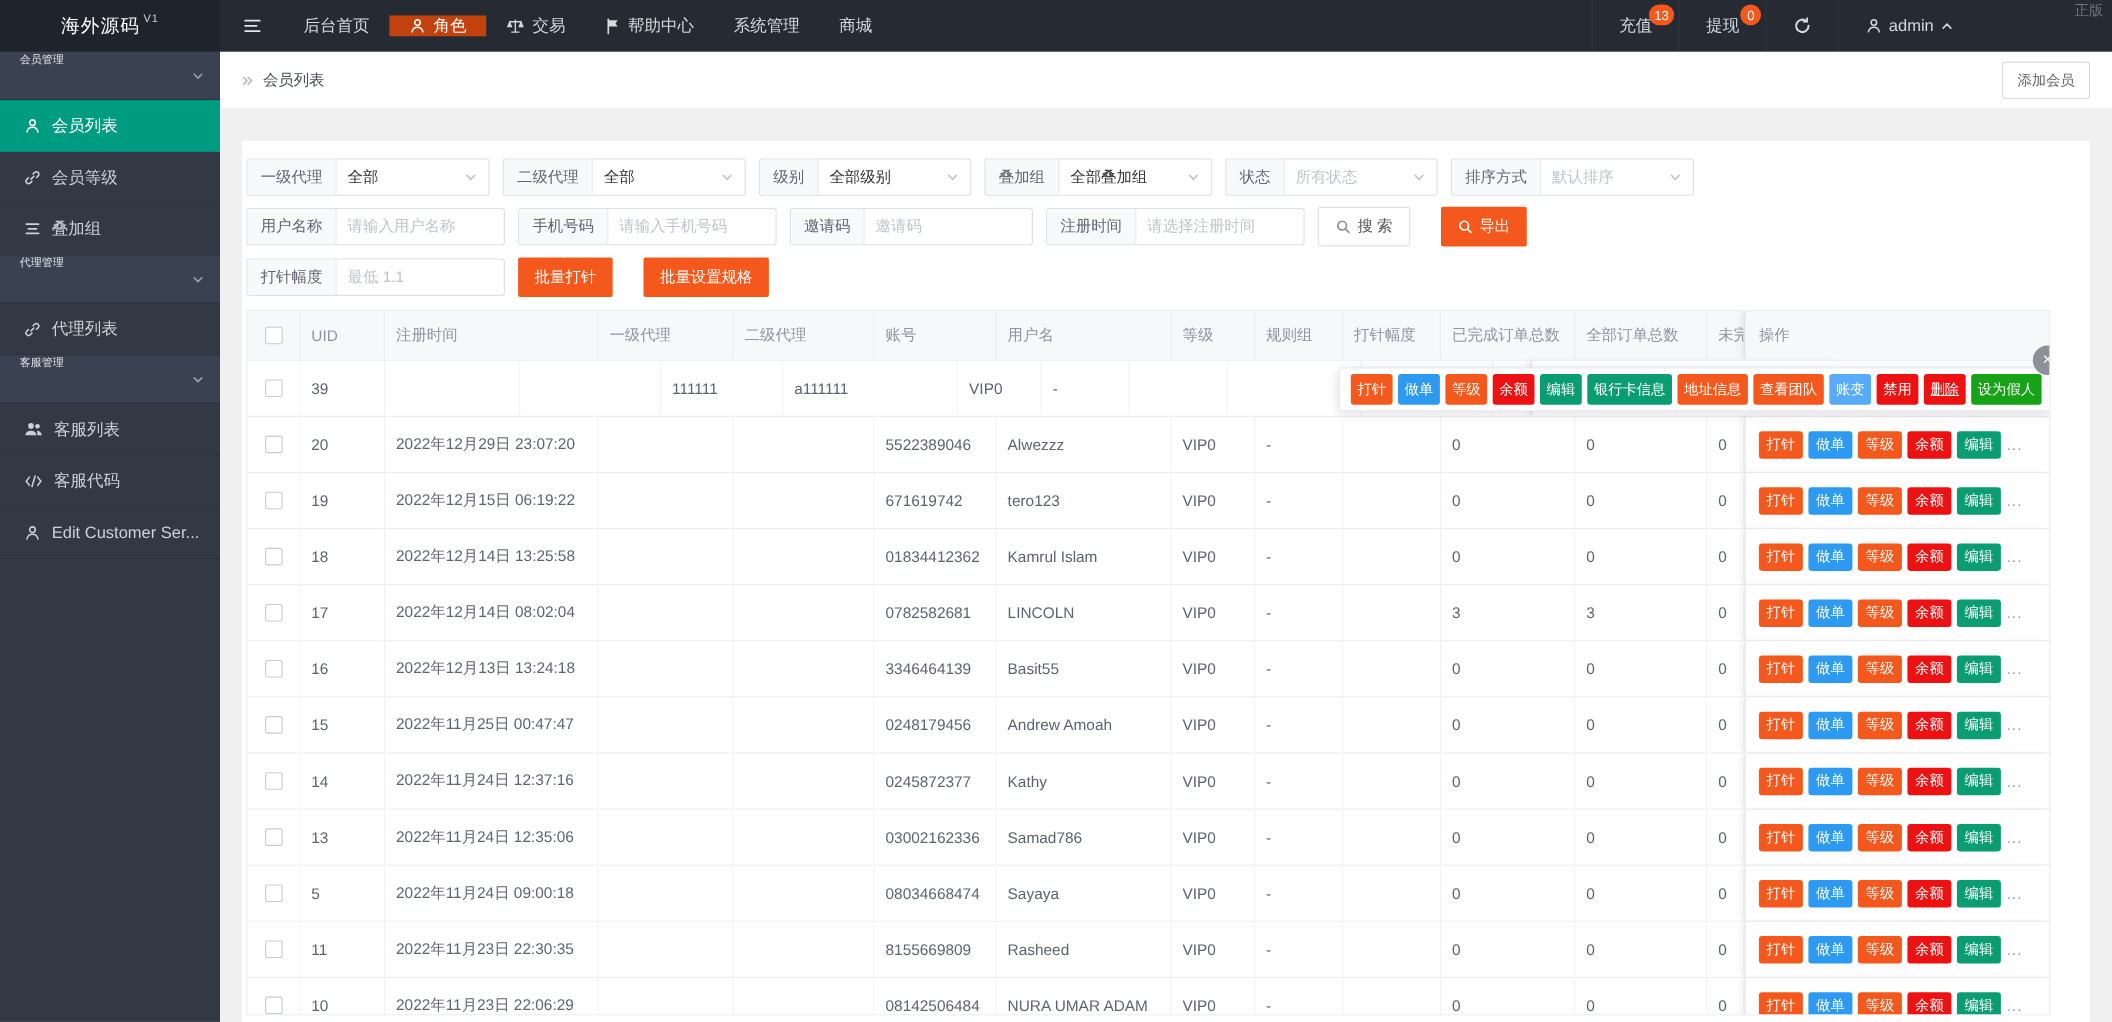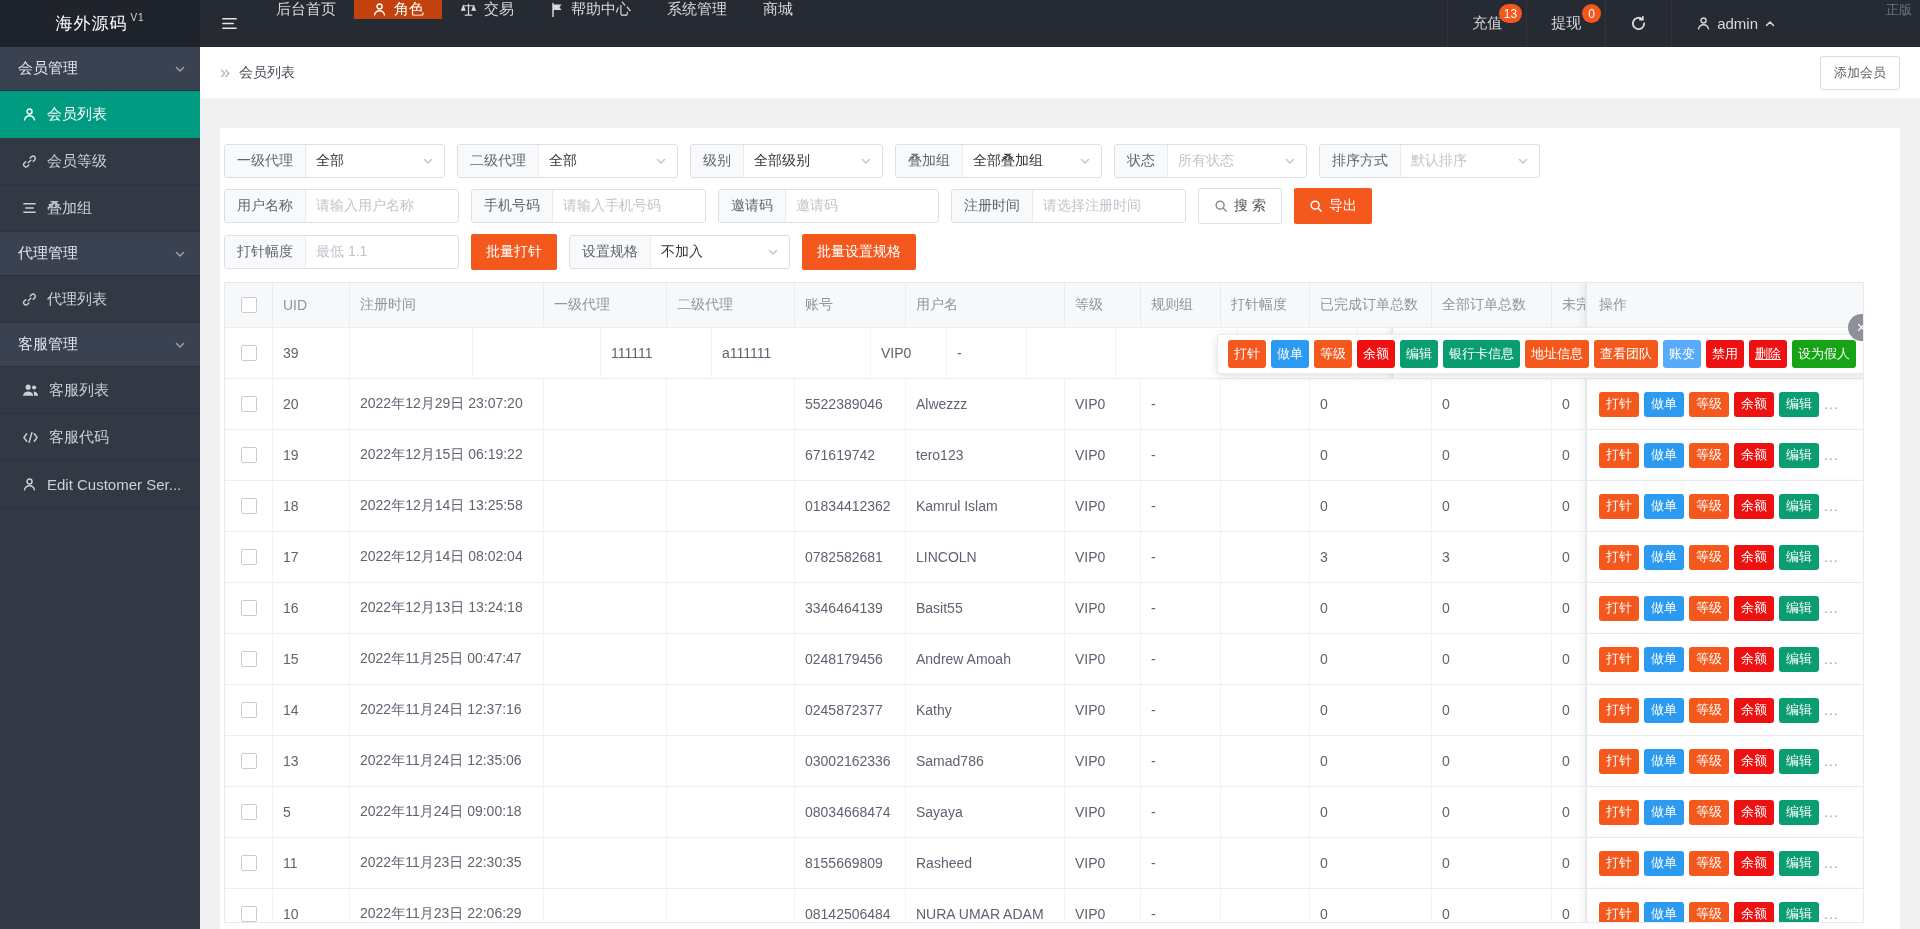--- a/index.html
+++ b/index.html
@@ -7,34 +7,34 @@
     font-family:"Liberation Sans","DejaVu Sans",sans-serif;}
   .ic{display:inline-flex;align-items:center;justify-content:center;line-height:0}
 
   
   .navbar{position:fixed;top:0;left:0;width:1920px;height:47px;background:#262a33;
     display:flex;align-items:stretch;color:#d6d9de;z-index:20}
   .logo{width:200px;background:#1f232b;display:flex;align-items:center;justify-content:center;
     color:#fff;font-size:17px;letter-spacing:1px}
   .logo sup{font-size:10px;margin-left:3px;color:#cfd3da;top:-6px;position:relative}
   .hamburger{width:58px;display:flex;align-items:center;justify-content:center;color:#e3e5e9;cursor:pointer}
-  .nav-menu{display:flex;align-items:flex-start}
+  .nav-menu{display:flex;align-items:center}
   .nav-item{padding:0 18px;display:flex;align-items:center;gap:7px;font-size:15px;cursor:pointer;color:#d6d9de}
   .nav-item.active{background:#c2410c;color:#fff}
   .nav-right{margin-left:auto;display:flex;align-items:stretch;margin-right:120px}
   .nav-rt{position:relative;display:flex;align-items:center;gap:6px;padding:0 24px;font-size:15px;
     border-left:1px solid rgba(255,255,255,.05);cursor:pointer}
   .badge{position:absolute;top:4px;right:4px;min-width:19px;height:19px;border-radius:10px;background:#f4581c;
     color:#fff;font-size:12px;display:flex;align-items:center;justify-content:center;padding:0 5px}
   .watermark{position:absolute;top:1px;right:8px;font-size:13px;color:#6e737e}
 
   
   .sidebar{position:fixed;top:47px;left:0;width:200px;height:882px;background:#323945;z-index:10}
-  .side-group{height:44px;display:flex;align-items:center;justify-content:space-between;
-    padding:0 14px 0 18px;color:#e2e5ea;font-size:15px;background:#3a4150;
+  .side-group{height:44px;display:flex;justify-content:space-between;
+    padding:0 14px 0 18px;color:#e2e5ea;font-size:10px;background:#3a4150;
     border-bottom:1px solid #2b313b;cursor:pointer}
   .side-group .ic{color:#9aa1ac}
   .side-item{height:47px;display:flex;align-items:center;gap:10px;padding:0 10px 0 22px;
     color:#ccd0d7;font-size:15px;border-bottom:1px solid #2d3340;cursor:pointer;white-space:nowrap;overflow:hidden}
   .side-item.active{background:#009c82;color:#fff;border-bottom-color:transparent}
 
   
   .main{position:fixed;top:47px;left:200px;width:1720px;height:882px;display:flex;flex-direction:column}
   .crumbbar{height:51px;background:#fff;display:flex;align-items:center;padding:0 20px;flex:none}
   .crumb-arrow{color:#aeb3bb;font-size:18px;margin-right:9px}
@@ -48,21 +48,21 @@
   .fgroup{display:flex;align-items:stretch;height:34px;border:1px solid #dcdfe6;border-radius:3px;
     background:#fff;margin-right:12px;overflow:hidden;flex:none}
   .fg-label{display:flex;align-items:center;padding:0 12px;background:#f8f9fb;color:#5f6670;
     font-size:14px;border-right:1px solid #e8ebf0;white-space:nowrap}
   .fg-val{display:flex;align-items:center;padding:0 10px;font-size:14px;color:#333;cursor:pointer;white-space:nowrap}
   .fg-val.sel{width:138px}
   .fg-val.inp{width:152px}
   .fg-val .caret{margin-left:auto;color:#c0c4cc}
   .fg-val.ph span{color:#c0c4cc}
   .btn{height:36px;border:none;border-radius:2px;font-size:14px;display:inline-flex;align-items:center;
-    gap:6px;cursor:pointer;margin-right:12px;font-family:inherit;padding:0 15px;flex:none}
+    gap:6px;cursor:pointer;margin-right:28px;font-family:inherit;padding:0 15px;flex:none}
   .btn-plain{background:#fff;border:1px solid #dcdfe6;color:#555}
   .btn-plain .ic{color:#8a8f99}
   .btn-orange{background:#f4581c;color:#fff}
 
   
   .table{position:relative;border:1px solid #e8eaee;margin-top:12px;height:641px;overflow:hidden;background:#fff;width:1640px}
   .thead{display:flex;height:44px;background:#f7f8fa}
   .th{display:flex;align-items:center;padding:0 10px;font-size:14px;color:#8f949e;
     border-right:1px solid #ebedf2;flex:none;overflow:hidden;white-space:nowrap}
   .tr{display:flex;height:51px;border-top:1px solid #eceef3;position:relative;background:#fff}
@@ -387,31 +387,20 @@
         <div class="frow">
           <div class="fgroup">
             <span class="fg-label">打针幅度</span>
             <div class="fg-val inp ph">
               <span>最低 1.1</span>
             </div>
           </div>
           <button class="btn btn-orange">
             <span>批量打针</span>
           </button>
-          <div class="fgroup">
-            <span class="fg-label">设置规格</span>
-            <div class="fg-val sel">
-              <span>不加入</span>
-              <span class="caret ic">
-                <svg width="12" height="12" viewBox="0 0 12 12" fill="none" stroke="currentColor" stroke-width="1.5" stroke-linecap="round">
-                  <path d="M2.5 4.5L6 8l3.5-3.5"></path>
-                </svg>
-              </span>
-            </div>
-          </div>
           <button class="btn btn-orange">
             <span>批量设置规格</span>
           </button>
         </div>
       </div>
     <div class="table">
       <div class="thead">
           <div class="th col-0">
             <span class="cb"></span>
           </div>

